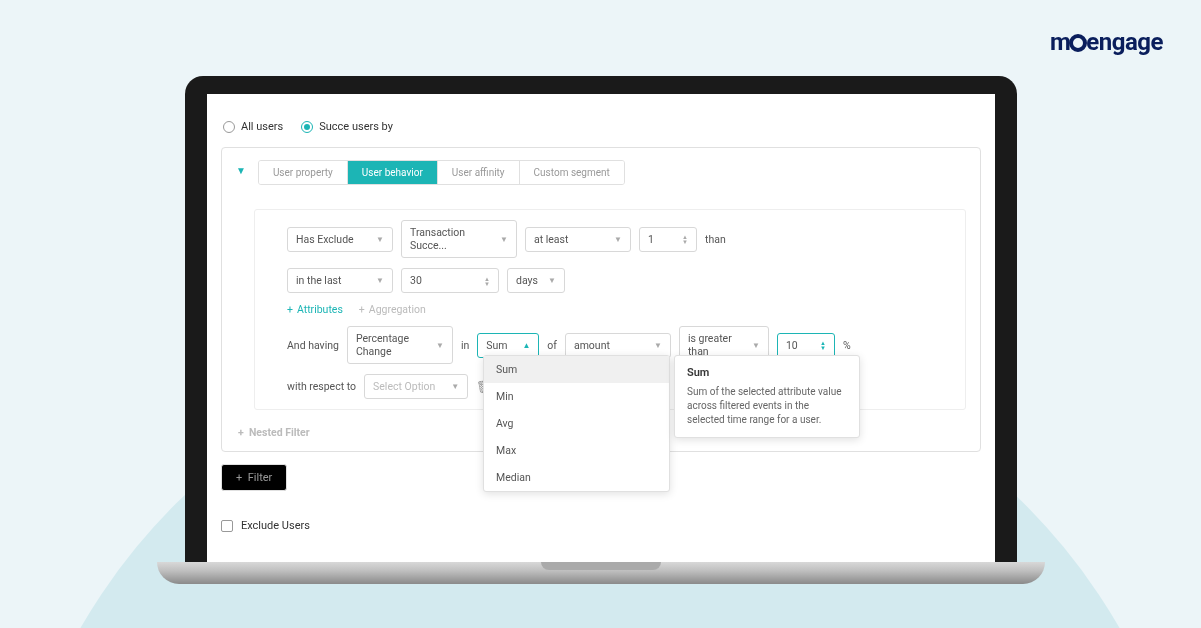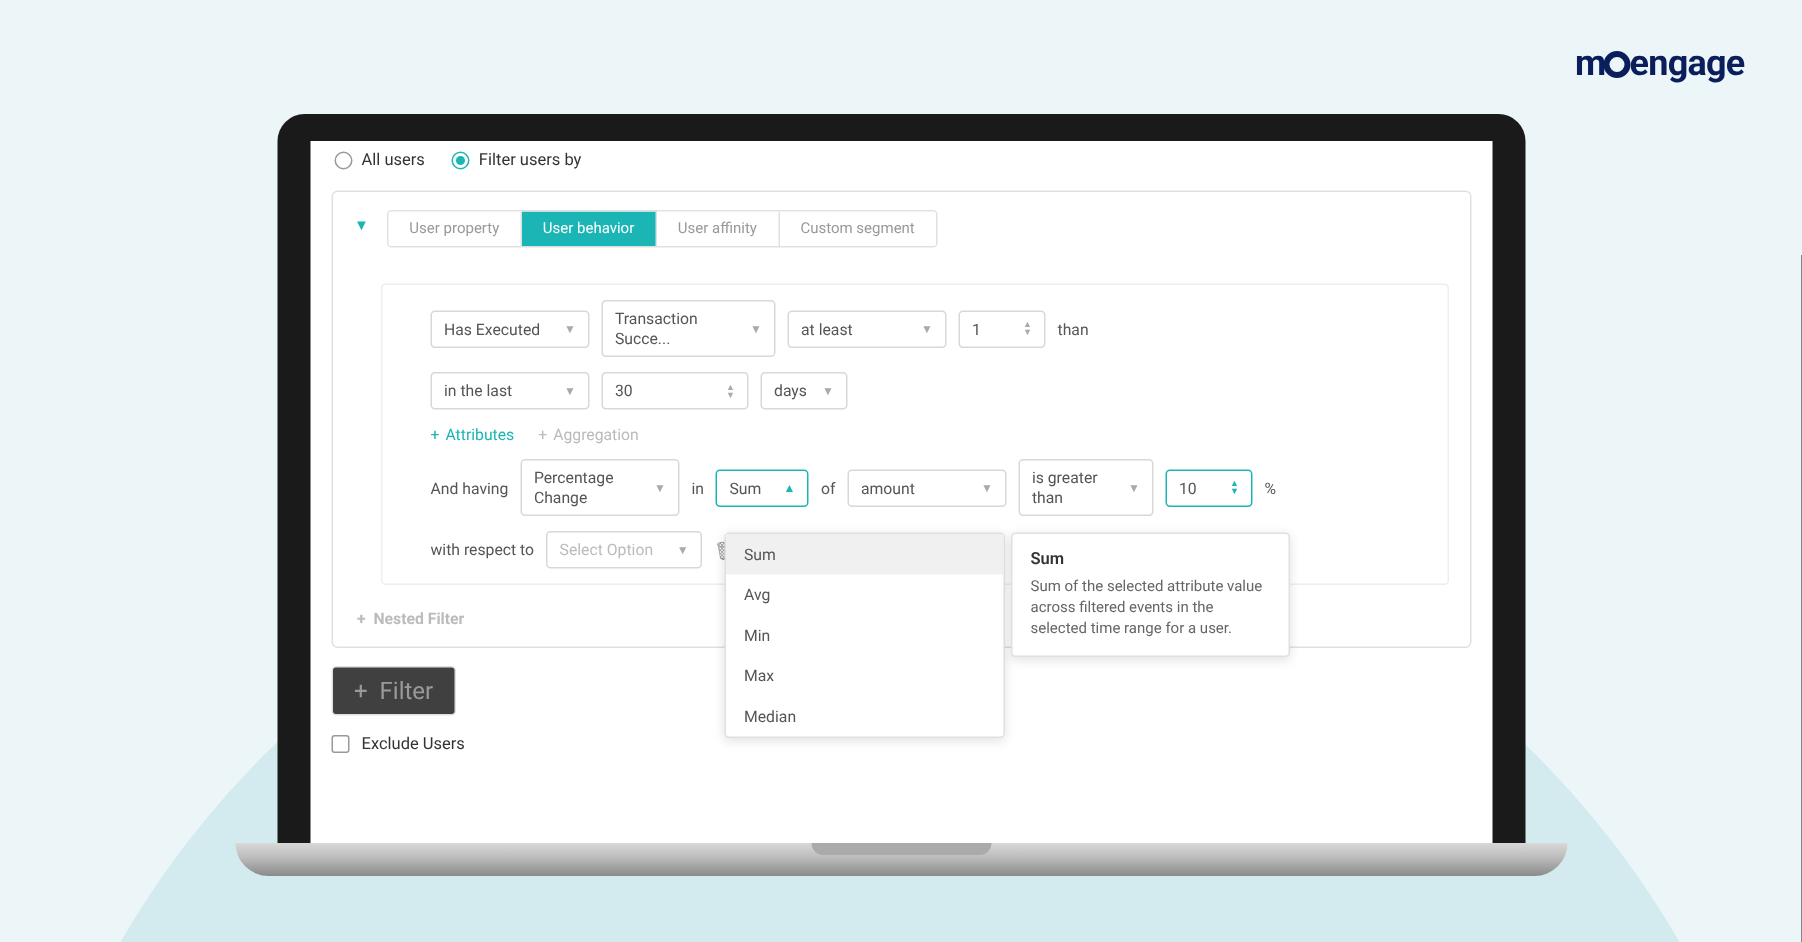--- a/index.html
+++ b/index.html
@@ -47,21 +47,21 @@
     .laptop-screen {
       background: #1a1a1a;
       border-radius: 18px 18px 0 0;
       padding: 18px 22px 0 22px;
       height: 486px;
     }
     .screen-inner {
       background: #fff;
       width: 100%;
       height: 100%;
-      padding: 6px 14px 10px 14px;
+      padding: 26px 14px 10px 14px;
       overflow: hidden;
       position: relative;
     }
     .laptop-base {
       height: 22px;
       background: linear-gradient(180deg, #d8d8d8 0%, #bfbfbf 40%, #8a8a8a 100%);
       border-radius: 0 0 26px 26px;
       margin: 0 -28px;
       position: relative;
     }
@@ -208,25 +208,25 @@
     .nested-filter {
       font-size: 10.5px;
       color: #bbb;
       padding: 8px 0 0 2px;
       font-weight: bold;
     }
     .filter-btn {
       border: 1px solid #e0e0e0;
       border-radius: 3px;
       padding: 6px 14px;
-      font-size: 16px;
+      font-size: 11px;
       color: #999;
-      background: #404040;
+      background: #000000;
       display: inline-block;
-      margin-bottom: 12px;
+      margin-bottom: 28px;
     }
     .checkbox-row {
       display: flex;
       align-items: center;
       gap: 8px;
       font-size: 11px;
       color: #333;
     }
     .checkbox {
       width: 12px;
@@ -288,39 +288,39 @@
   <div class="laptop-screen">
     <div class="screen-inner">
 
       <div class="radio-row">
         <label class="radio">
           <span class="radio-circle"></span>
           <span>All users</span>
         </label>
         <label class="radio">
           <span class="radio-circle checked"></span>
-          <span>Filter users by</span>
+          <span>Succe users by</span>
         </label>
       </div>
 
       <div class="filter-box">
         <div style="margin-bottom:10px;">
           <span class="collapse-caret">▼</span>
           <div class="tabs">
             <div class="tab">User property</div>
             <div class="tab active">User behavior</div>
             <div class="tab">User affinity</div>
             <div class="tab">Custom segment</div>
           </div>
         </div>
 
         <div class="inner-border">
           <div class="row">
             <div class="select" style="width:106px">
-                <span>Has Executed</span>
+                <span>Has Exclude</span>
                 <span class="caret">▼</span>
               </div>
             <div class="select" style="width:116px">
                 <span>Transaction Succe...</span>
                 <span class="caret">▼</span>
               </div>
             <div class="select" style="width:106px">
                 <span>at least</span>
                 <span class="caret">▼</span>
               </div>
@@ -394,22 +394,22 @@
       <div class="filter-btn">+ &nbsp;<span>Filter</span></div>
 
       <div class="checkbox-row">
         <span class="checkbox"></span>
         <span>Exclude Users</span>
       </div>
 
       
       <div class="dropdown-popup dropdown-list">
         <div class="dd-item hover">Sum</div>
+        <div class="dd-item">Min</div>
         <div class="dd-item">Avg</div>
-        <div class="dd-item">Min</div>
         <div class="dd-item">Max</div>
         <div class="dd-item">Median</div>
       </div>
 
       
       <div class="dropdown-popup tooltip-popup">
         <div class="tooltip-title">Sum</div>
         <div class="tooltip-desc">Sum of the selected attribute value across filtered events in the selected time range for a user.</div>
       </div>
 

